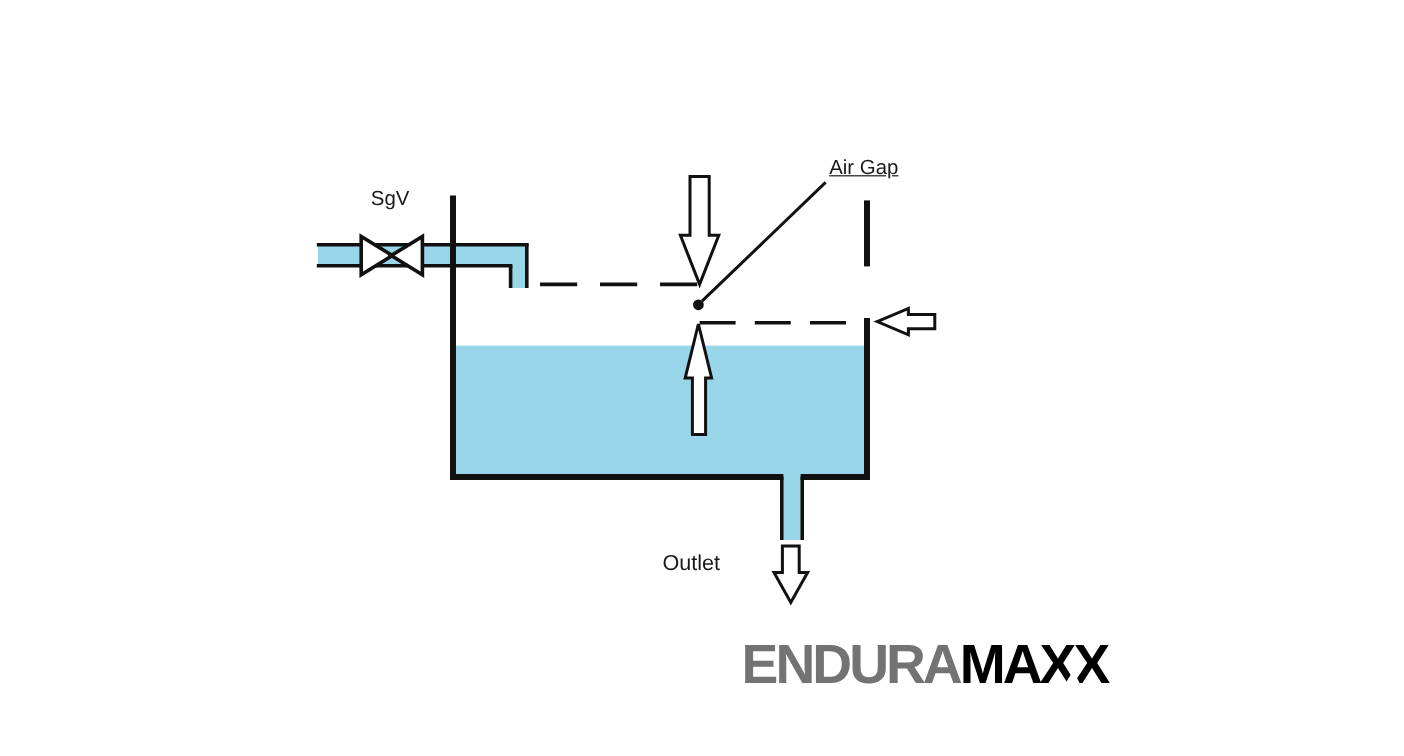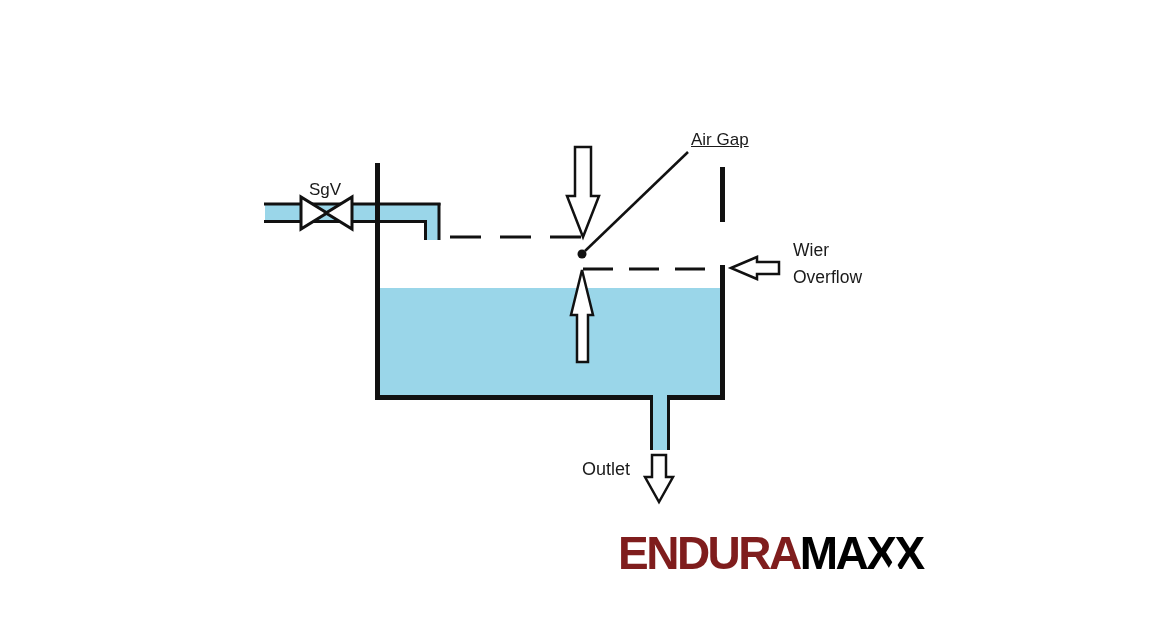--- a/index.html
+++ b/index.html
@@ -6,24 +6,24 @@
   .stage{
     position:relative;
     width:1170px;height:630px;
     background:#ffffff;
     overflow:hidden;
     font-family:"Liberation Sans", sans-serif;
     color:#1a1a1a;
   }
   svg.diagram{position:absolute;left:0;top:0;}
   .label{position:absolute;white-space:nowrap;}
-  .label-sgv{left:309px;top:180px;font-size:17px;}
+  .label-sgv{left:309px;top:156px;font-size:17px;}
   .label-airgap{left:691px;top:130px;font-size:17px;text-decoration:underline;}
   .label-weir{left:793px;top:237px;font-size:17.5px;line-height:27px;}
-  .label-outlet{left:582px;top:459px;font-size:18px;}
+  .label-outlet{left:552px;top:459px;font-size:18px;}
   .logo{
     position:absolute;left:618px;top:530px;
     font-weight:bold;font-size:46px;letter-spacing:-2.5px;
     line-height:1;white-space:nowrap;
   }
   .logo-droplet{position:absolute;right:22px;top:9px;pointer-events:none;}
 </style>
 </head>
 <body>
 
@@ -59,28 +59,24 @@
     <polygon points="582,270 593,315 588,315 588,362 577,362 577,315 571,315" fill="#ffffff" stroke="#111111" stroke-width="2.5"></polygon>
     <polygon points="731,268 757,257 757,262 779,262 779,274 757,274 757,279" fill="#ffffff" stroke="#111111" stroke-width="2.5"></polygon>
     <polygon points="652,455 666,455 666,477 673,477 659,502 645,477 652,477" fill="#ffffff" stroke="#111111" stroke-width="2.5"></polygon>
 
     <circle cx="582" cy="254" r="4.5" fill="#111111"></circle>
     <line x1="585" y1="251" x2="688" y2="152" stroke="#111111" stroke-width="2.5"></line>
   </svg>
 
   <div class="label label-sgv">SgV</div>
   <div class="label label-airgap">Air Gap</div>
-  <div class="label label-weir">
-    <div>Wier</div>
-    <div>Overflow</div>
-  </div>
   <div class="label label-outlet">Outlet</div>
 
   <div class="logo">
-    <span style="color: #7f1d1d;">ENDURA</span><span style="color: #000000;">MAXX</span>
+    <span style="color: #737373;">ENDURA</span><span style="color: #000000;">MAXX</span>
     <span class="logo-droplet">
       <svg width="14" height="19" viewBox="0 0 14 19">
         <path d="M7,0.5 C9.5,5 13,8.5 13,12.5 C13,15.8 10.3,18.5 7,18.5 C3.7,18.5 1,15.8 1,12.5 C1,8.5 4.5,5 7,0.5 Z" fill="#ffffff"></path>
       </svg>
     </span>
   </div>
 
 </div>
 
 </body></html>

